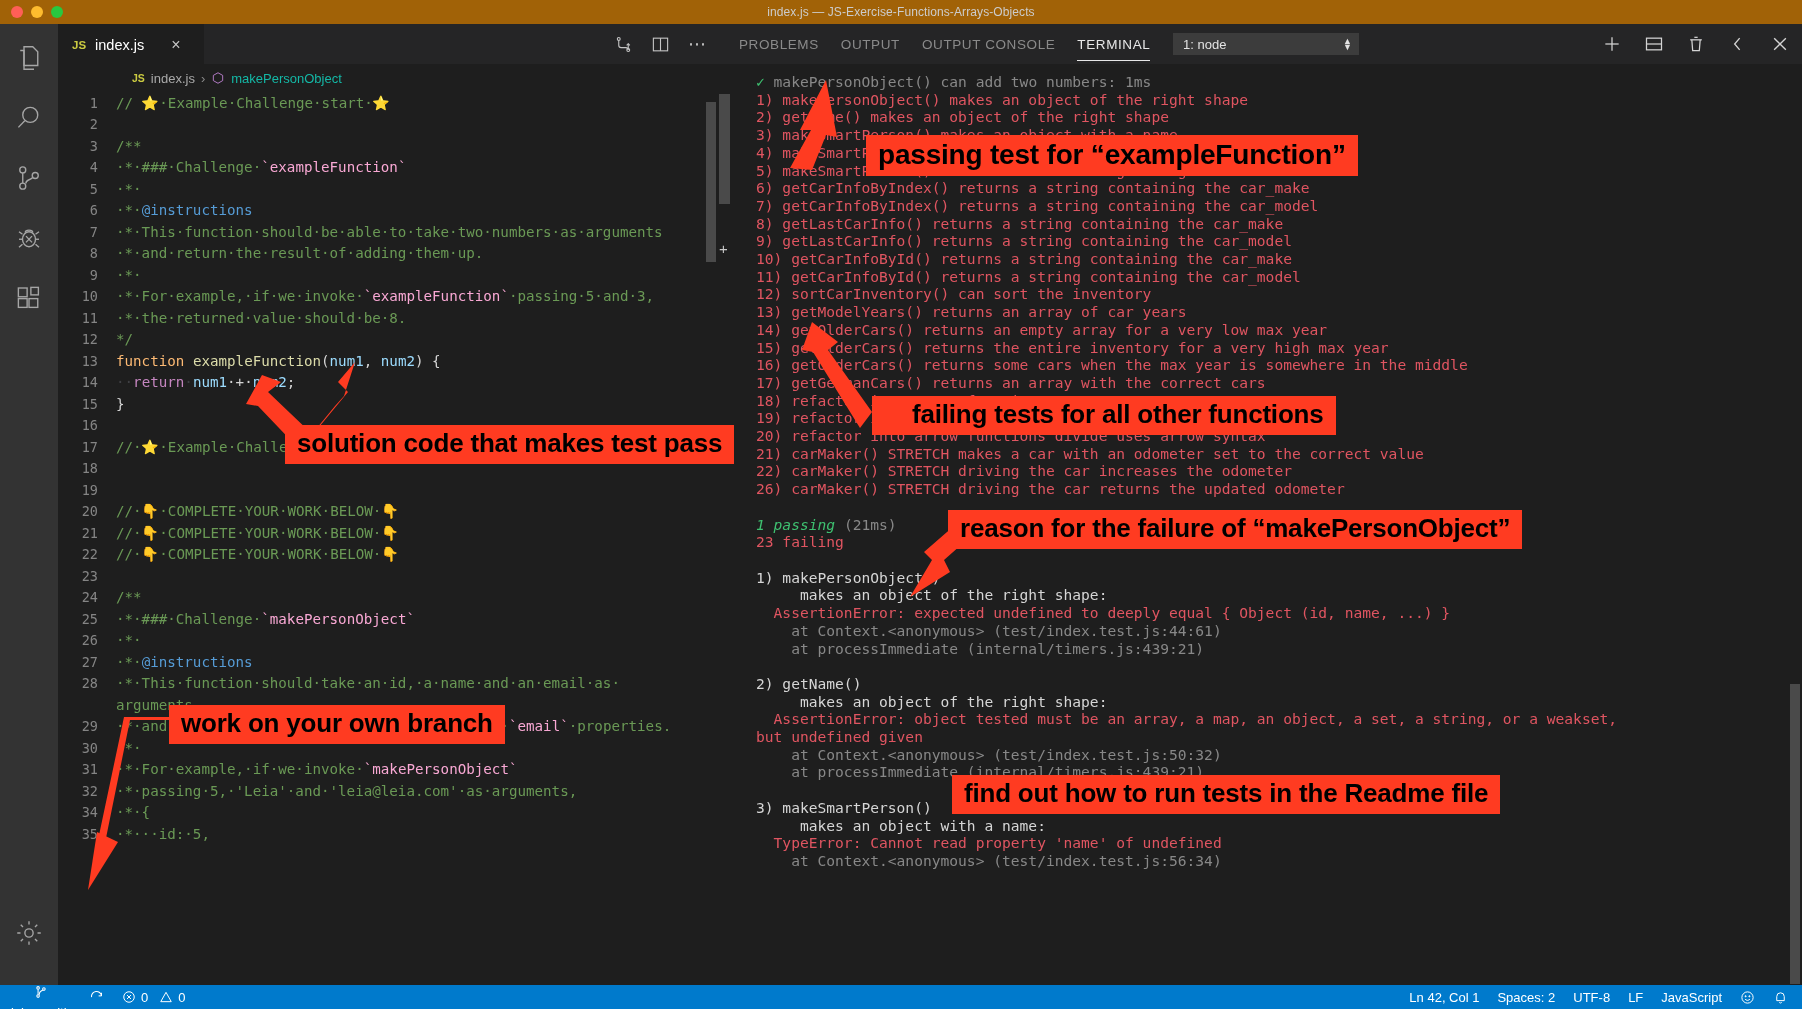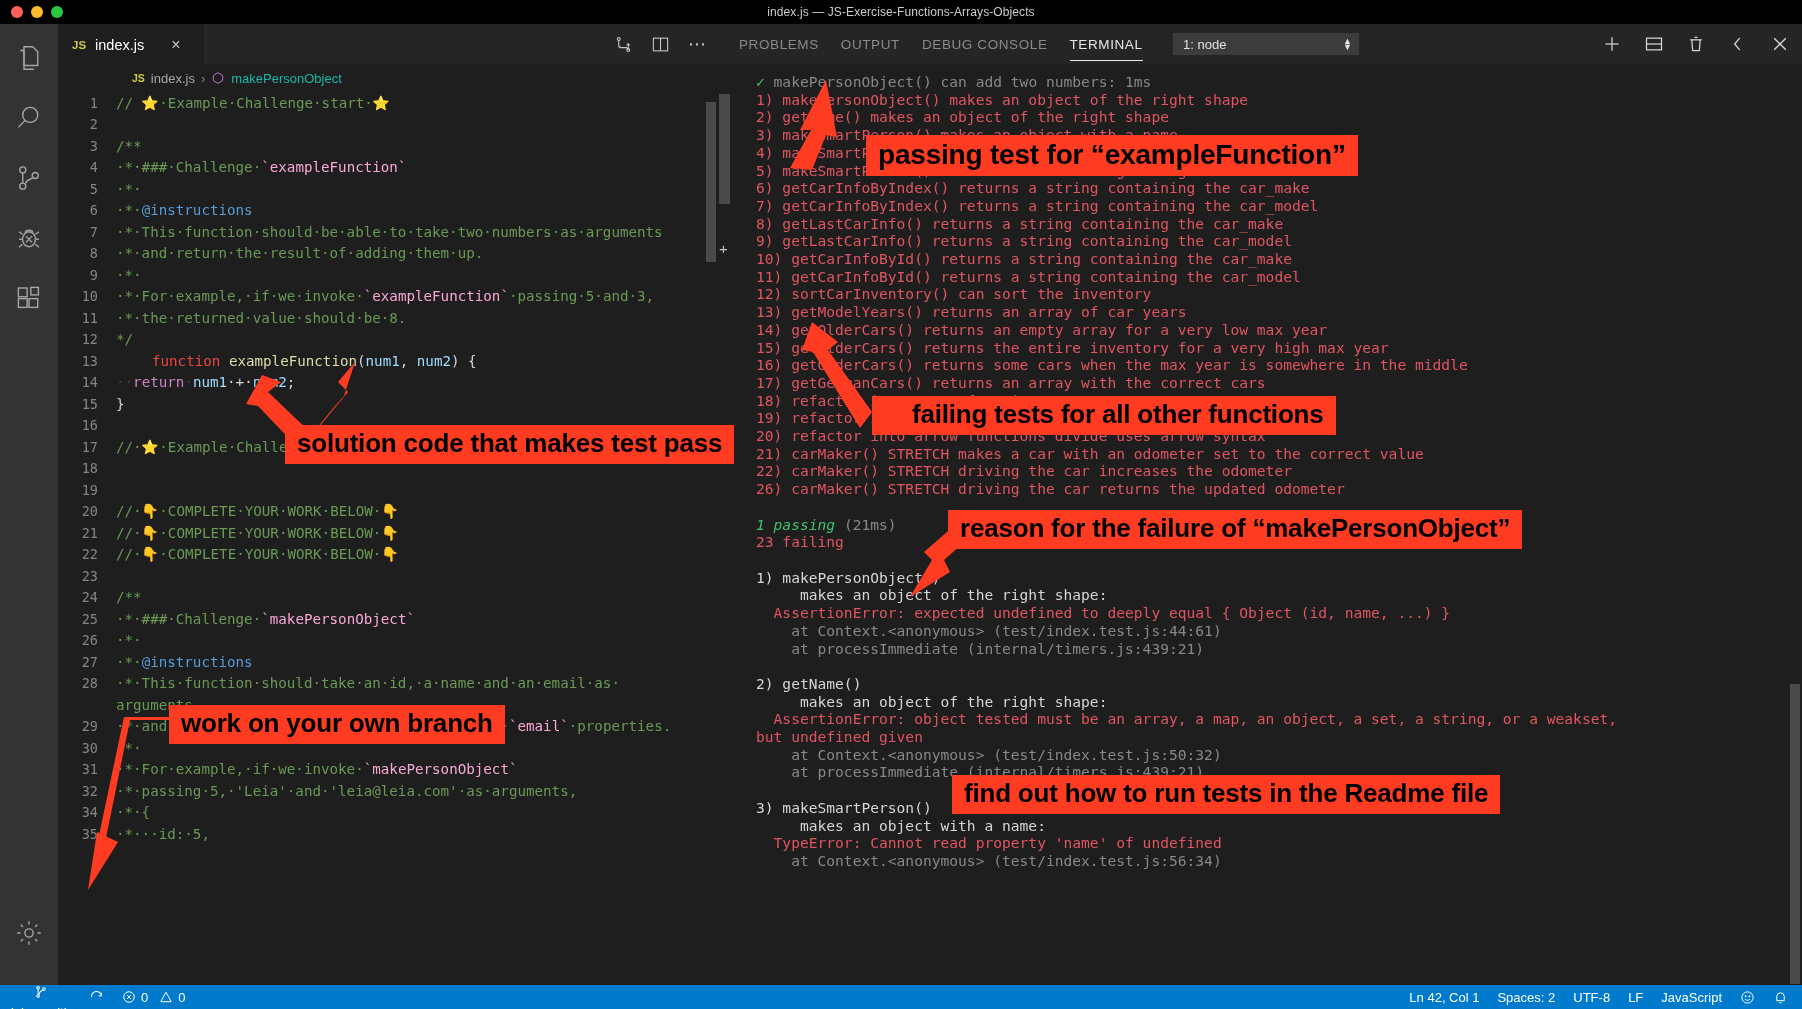--- a/index.html
+++ b/index.html
@@ -7,21 +7,21 @@
     width: 1802px; height: 1009px;
     overflow: hidden;
     background: #1e1e1e;
     font-family: "Liberation Sans", sans-serif;
   }
   #app { position: relative; width: 1802px; height: 1009px; }
 
   
   .titlebar {
     position: absolute; top: 0; left: 0; width: 1802px; height: 24px;
-    background: #000000;
+    background: #a16207;
     display: flex; align-items: center;
   }
   .traffic { display: flex; gap: 8px; padding-left: 11px; }
   .dot { width: 12px; height: 12px; border-radius: 50%; }
   .dot.red { background: #ff5f57; }
   .dot.yellow { background: #febc2e; }
   .dot.green { background: #28c840; }
   .title-text {
     position: absolute; left: 0; width: 100%; text-align: center;
     font-size: 12px; color: #cccccc; letter-spacing: .1px;
@@ -84,21 +84,21 @@
     font-family: "DejaVu Sans Mono", monospace; font-size: 14.2px;
     white-space: pre;
   }
   .lineno {
     width: 58px; text-align: right; padding-right: 18px;
     color: #858585; font-size: 13.5px; flex: none;
   }
   .lineno.wrap { color: transparent; }
   .codetext { color: #d4d4d4; }
   .c-comment { color: #6a9955; }
-  .c-kw { color: #ef4444; margin-left: 36px; }
+  .c-kw { color: #fdba74; }
   .c-fn { color: #dcdcaa; }
   .c-param { color: #9cdcfe; }
   .c-ctrl { color: #c586c0; }
   .c-str { color: #f9a8d4; }
   .c-tag { color: #569cd6; }
   .c-plain { color: #d4d4d4; }
   .dot-ws { color: #3f4044; }
   .editor-scroll {
     position: absolute; right: 2px; top: 10px; width: 10px; height: 160px;
     background: #4a4a4a; border-radius: 0;
@@ -343,21 +343,21 @@
         </div>
       <div class="editor-scroll"></div>
     </div>
   </div>
 
   <div class="panel">
     <div class="panel-header">
       <div id="panel-tabs" style="display:flex;align-items:center;height:40px">
           <div class="panel-tab">PROBLEMS</div>
           <div class="panel-tab">OUTPUT</div>
-          <div class="panel-tab">DEBUG CONSOLE</div>
+          <div class="panel-tab">OUTPUT CONSOLE</div>
           <div class="panel-tab active">TERMINAL</div>
         </div>
       <div class="term-select">
         <span>1: node</span>
         <span class="spin">
             <span>▲</span>
             <span>▼</span>
           </span>
       </div>
       <div class="panel-actions">

